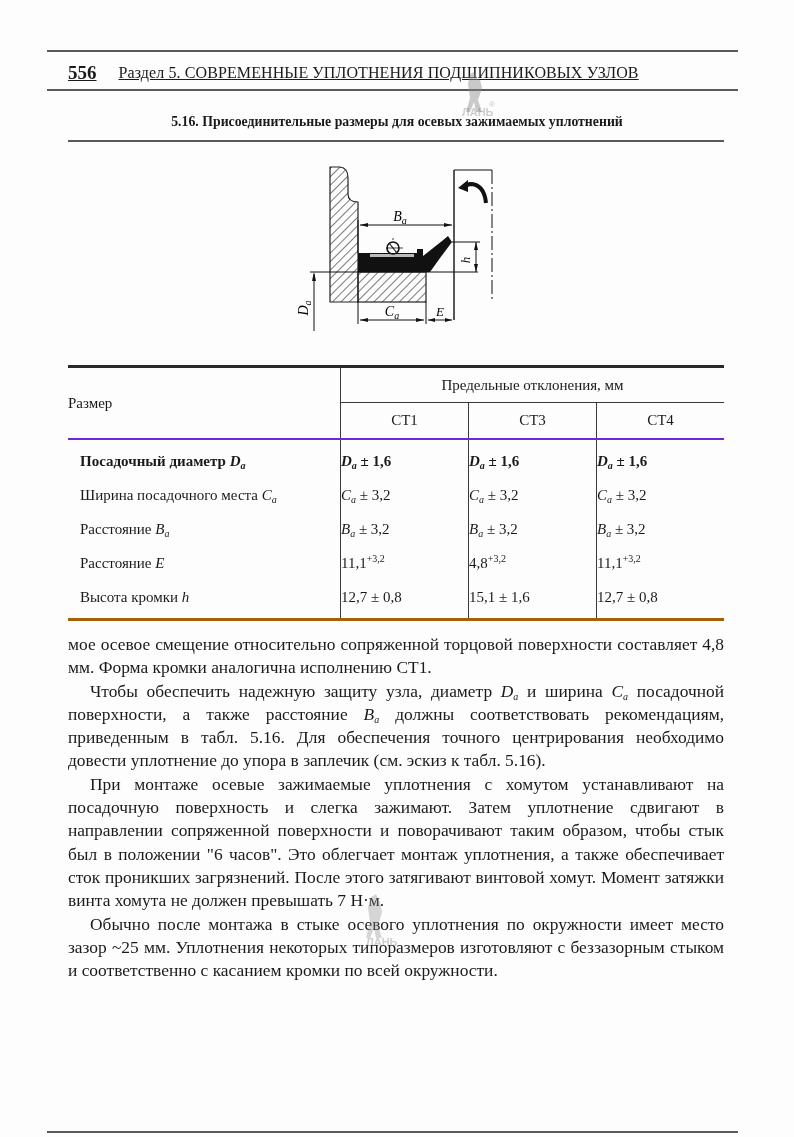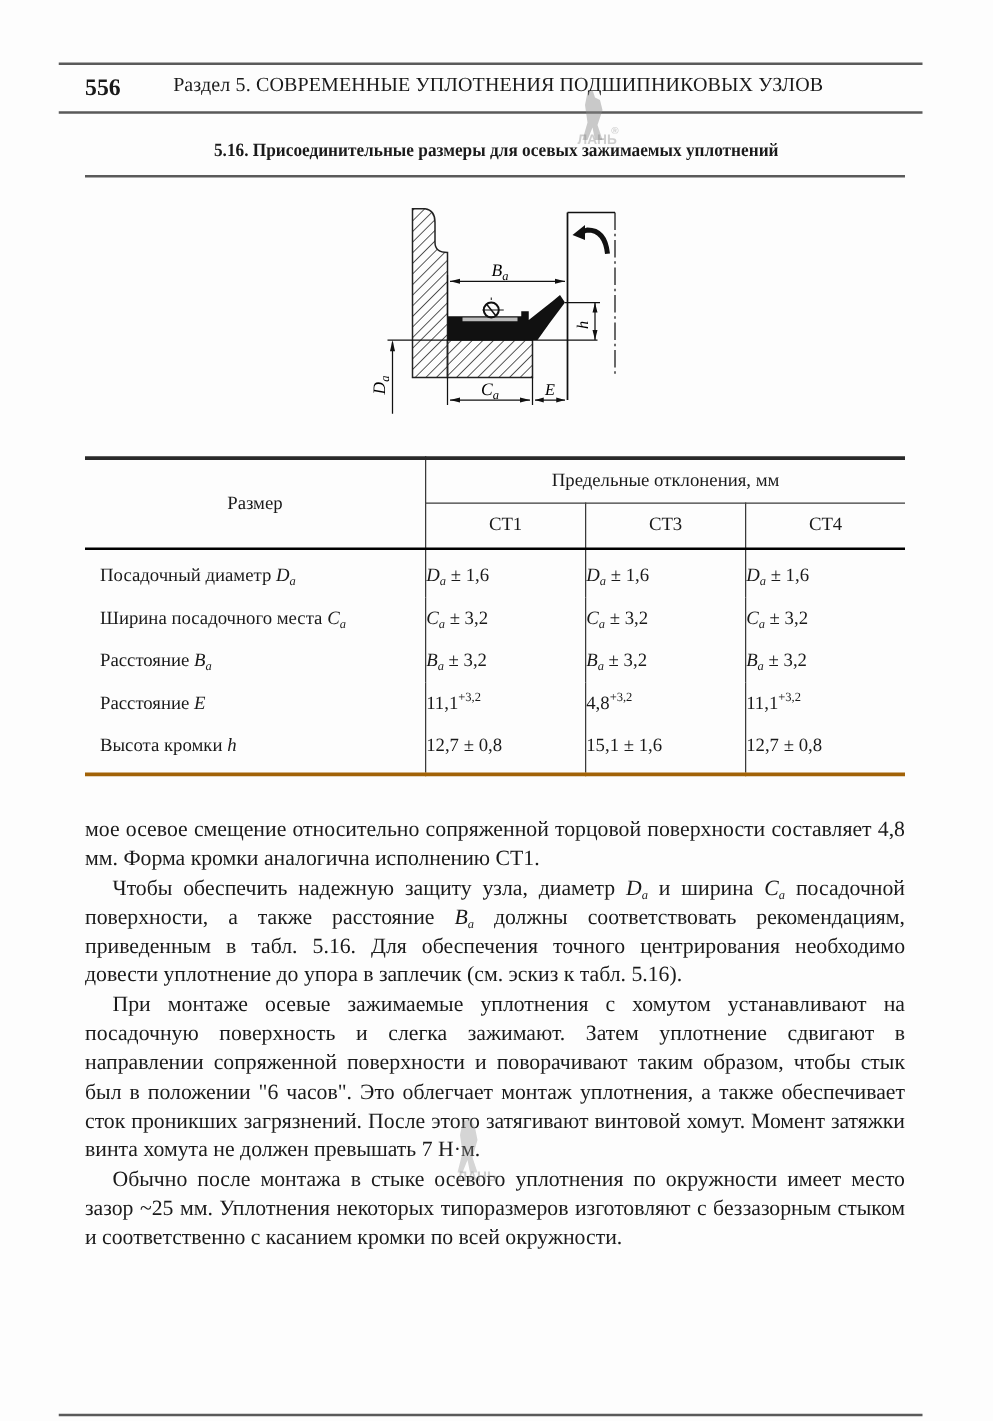--- a/index.html
+++ b/index.html
@@ -1,44 +1,44 @@
 <!DOCTYPE html>
 <html><head>
 <meta charset="utf-8">
 <style>
   html, body { margin: 0; padding: 0; background: #fdfdfd; }
   body { width: 794px; height: 1137px; position: relative; overflow: hidden;
          font-family: "Liberation Serif", "DejaVu Serif", serif; color: #1a1a1a; }
   .abs { position: absolute; }
   .rule { position: absolute; left: 47px; width: 691px; background: #5a5a5a; }
   #header { position: absolute; left: 68px; top: 60px; width: 670px; height: 26px;
-            display: flex; align-items: flex-start; }
+            display: flex; align-items: center; text-decoration: underline; }
   #page-num { font-weight: bold; font-size: 19px; margin-right: 22px; }
-  #section-title { font-size: 16px; letter-spacing: 0.1px; margin-left: 20px; }
+  #section-title { font-size: 16px; letter-spacing: 0.1px; }
   #table-title { position: absolute; left: 0; width: 794px; top: 113px; text-align: center;
                  font-weight: bold; font-size: 15px; font-family: "Liberation Serif", serif; transform: scaleX(0.92); }
   #figure { position: absolute; left: 290px; top: 156px; width: 220px; height: 190px; }
   table#dims { position: absolute; left: 68px; top: 365px; width: 656px; border-collapse: collapse;
                font-size: 15px; }
   #dims th, #dims td { font-weight: normal; padding: 0; }
   #dims .hdr-top th { height: 34px; }
   #dims .hdr-sub th { height: 35px; }
   #dims thead tr.hdr-top { border-top: 3px solid #2a2a2a; }
-  #dims thead tr.hdr-sub { border-bottom: 2px solid #000000; }
+  #dims thead tr.hdr-sub { border-bottom: 2px solid #6d28d9; }
   #dims tbody tr:last-child { border-bottom: 3px solid #a16207; }
   #dims .vl { border-left: 1px solid #3a3a3a; }
   #dims .bb { border-bottom: 1px solid #3a3a3a; }
   #dims td { height: 34px; text-align: left; }
   #dims td.rowlabel { text-align: left; padding-left: 12px; width: 262px; }
-  #dims tbody tr:first-child td { padding-top: 4px; }
+  #dims tbody tr:first-child td { padding-top: 4px; font-weight: bold; }
   #dims tbody tr:last-child td { padding-bottom: 4px; }
   .it { font-style: italic; }
   sub.s { font-size: 10px; font-style: italic; vertical-align: -3px; line-height: 0; }
   sup.s { font-size: 10px; vertical-align: 6px; line-height: 0; }
-  #body-text { position: absolute; left: 68px; top: 652px; width: 656px; font-size: 17.4px;
+  #body-text { position: absolute; left: 68px; top: 633px; width: 656px; font-size: 17.4px;
                line-height: 23.3px; text-align: justify; }
   #body-text p { margin: 0; text-indent: 0; }
   #body-text p.ind { text-indent: 22px; }
   #body-text p.first { text-indent: 0; }
   .watermark { position: absolute; opacity: 0.35; color: #777; font-family: "Liberation Sans", sans-serif; font-weight: bold; }
 </style>
 </head>
 <body>
 
 <div id="header">
@@ -109,21 +109,21 @@
     <line x1="138" y1="164" x2="162" y2="164" stroke="#111" stroke-width="1"></line>
     <path d="M138 164 L145 162 L145 166 Z M162 164 L155 162 L155 166 Z" fill="#111"></path>
     <text x="102" y="160" font-family="Liberation Serif, serif" font-style="italic" font-size="14" text-anchor="middle"><tspan>C</tspan><tspan dy="3" font-size="10">a</tspan></text>
     <text x="150" y="160" font-family="Liberation Serif, serif" font-style="italic" font-size="13" text-anchor="middle">E</text>
   </svg>
 </div>
 
 <table id="dims">
   <thead>
     <tr class="hdr-top">
-      <th rowspan="2" style="text-align:center;">Размер</th>
+      <th rowspan="2" style="text-align:left;">Размер</th>
       <th colspan="3" class="vl bb" style="text-align:center;">Предельные отклонения, мм</th>
     </tr>
     <tr class="hdr-sub">
       <th class="vl" style="width:128px;">СТ1</th>
       <th class="vl" style="width:128px;margin-top:31px;">СТ3</th>
       <th class="vl" style="width:128px;">СТ4</th>
     </tr>
   </thead>
   <tbody id="dims-body">
       <tr>

